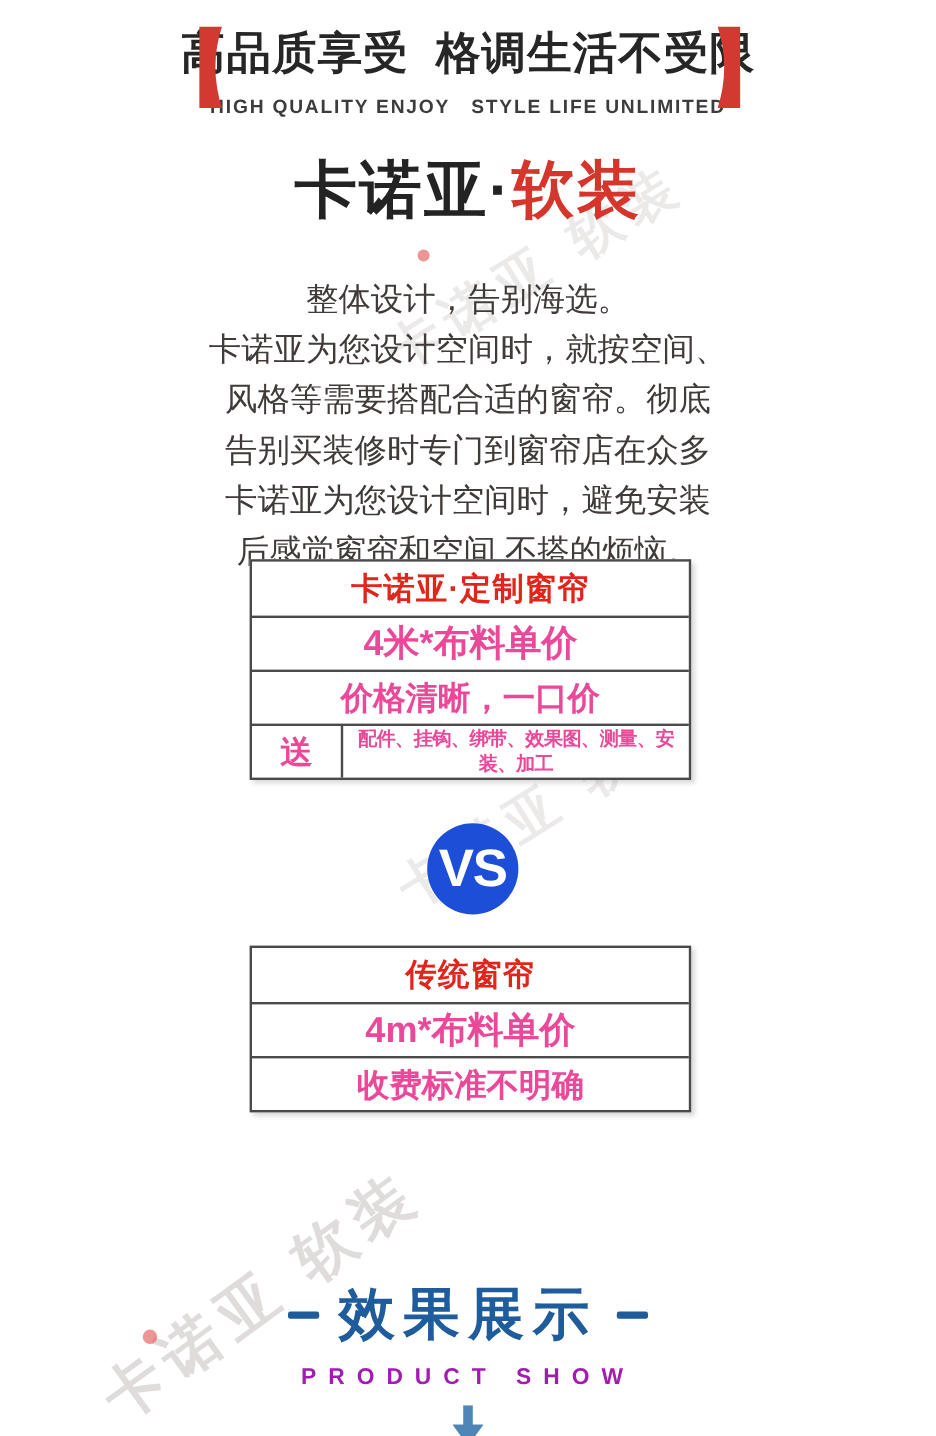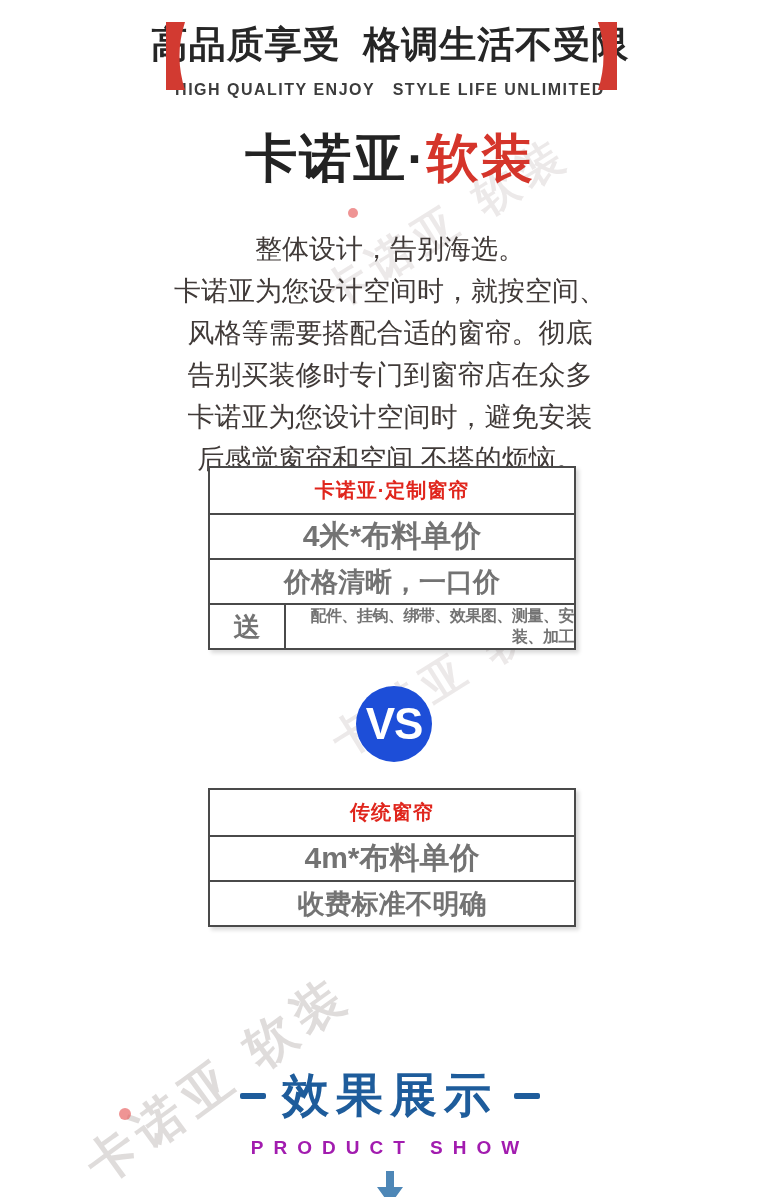--- a/index.html
+++ b/index.html
@@ -26,29 +26,29 @@
   .brand .red { color:#d5352b; }
 
   
   .intro { position:absolute; top:228px; left:0; width:780px; text-align:center;
            font-size:27px; line-height:42px; color:#403a38; font-weight:500; }
 
   
   .ctable { position:absolute; left:208px; width:368px; background:#fff;
             border:2px solid #4a4a4a; box-shadow:3px 3px 4px rgba(0,0,0,0.15); }
   .ctable .row { height:45px; display:flex; align-items:center; justify-content:center;
-                 border-top:2px solid #4a4a4a; font-weight:700; color:#737373; }
+                 border-top:2px solid #4a4a4a; font-weight:700; color:#ec4899; }
   .ctable .row:first-child { border-top:none; }
-  .row.head { color:#e0251c; font-size:20px; letter-spacing:1px; }
+  .row.head { color:#e0251c; font-size:26px; letter-spacing:1px; }
   .row.r2 { font-size:30px; }
   .row.r3 { font-size:27px; }
   .row.split { justify-content:flex-start; }
   .split .lbl { width:76px; height:100%; display:flex; align-items:center; justify-content:center;
                 border-right:2px solid #4a4a4a; font-size:27px; }
-  .split .itm { flex:1; text-align:right; font-size:16px; letter-spacing:-0.5px; }
+  .split .itm { flex:1; text-align:center; font-size:16px; letter-spacing:-0.5px; }
   .t1 { top:466px; }
   .t2 { top:788px; }
   .t2 .split .itm { text-align:left; padding-left:26px; font-size:19px; letter-spacing:0; }
 
   
   .vs { position:absolute; left:356px; top:686px; width:76px; height:76px; border-radius:50%;
         background:#1d4ed8; color:#ffffff; display:flex; align-items:center; justify-content:center;
         font-size:44px; font-weight:800; letter-spacing:-1px; }
 
   

